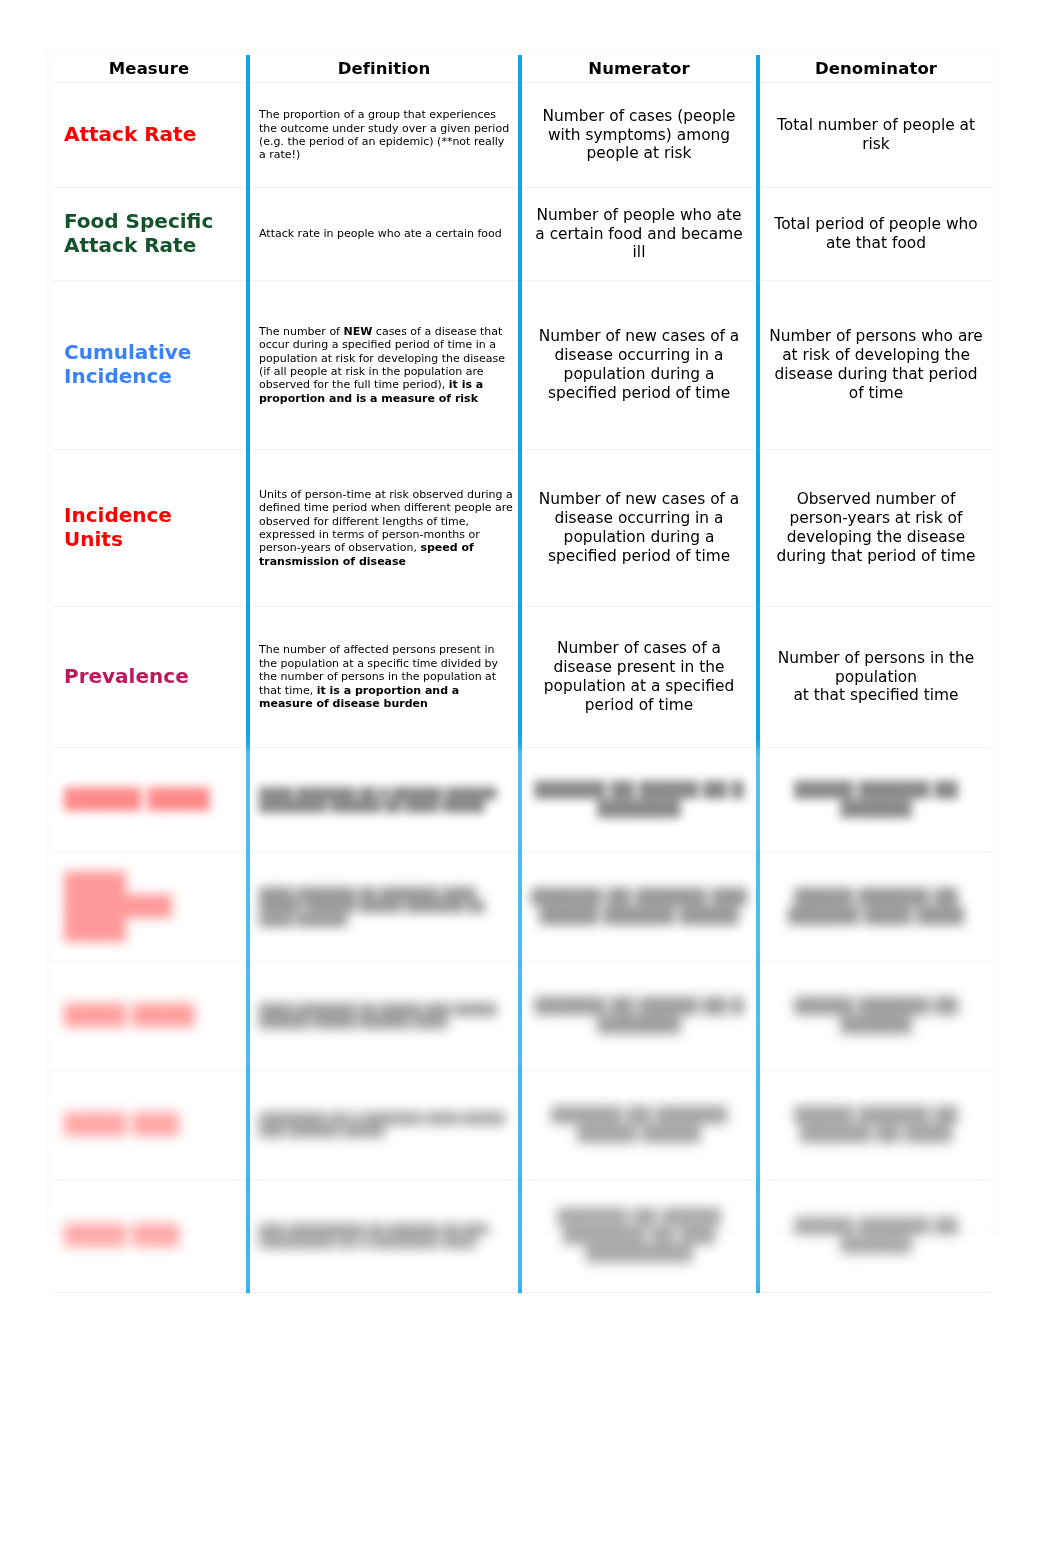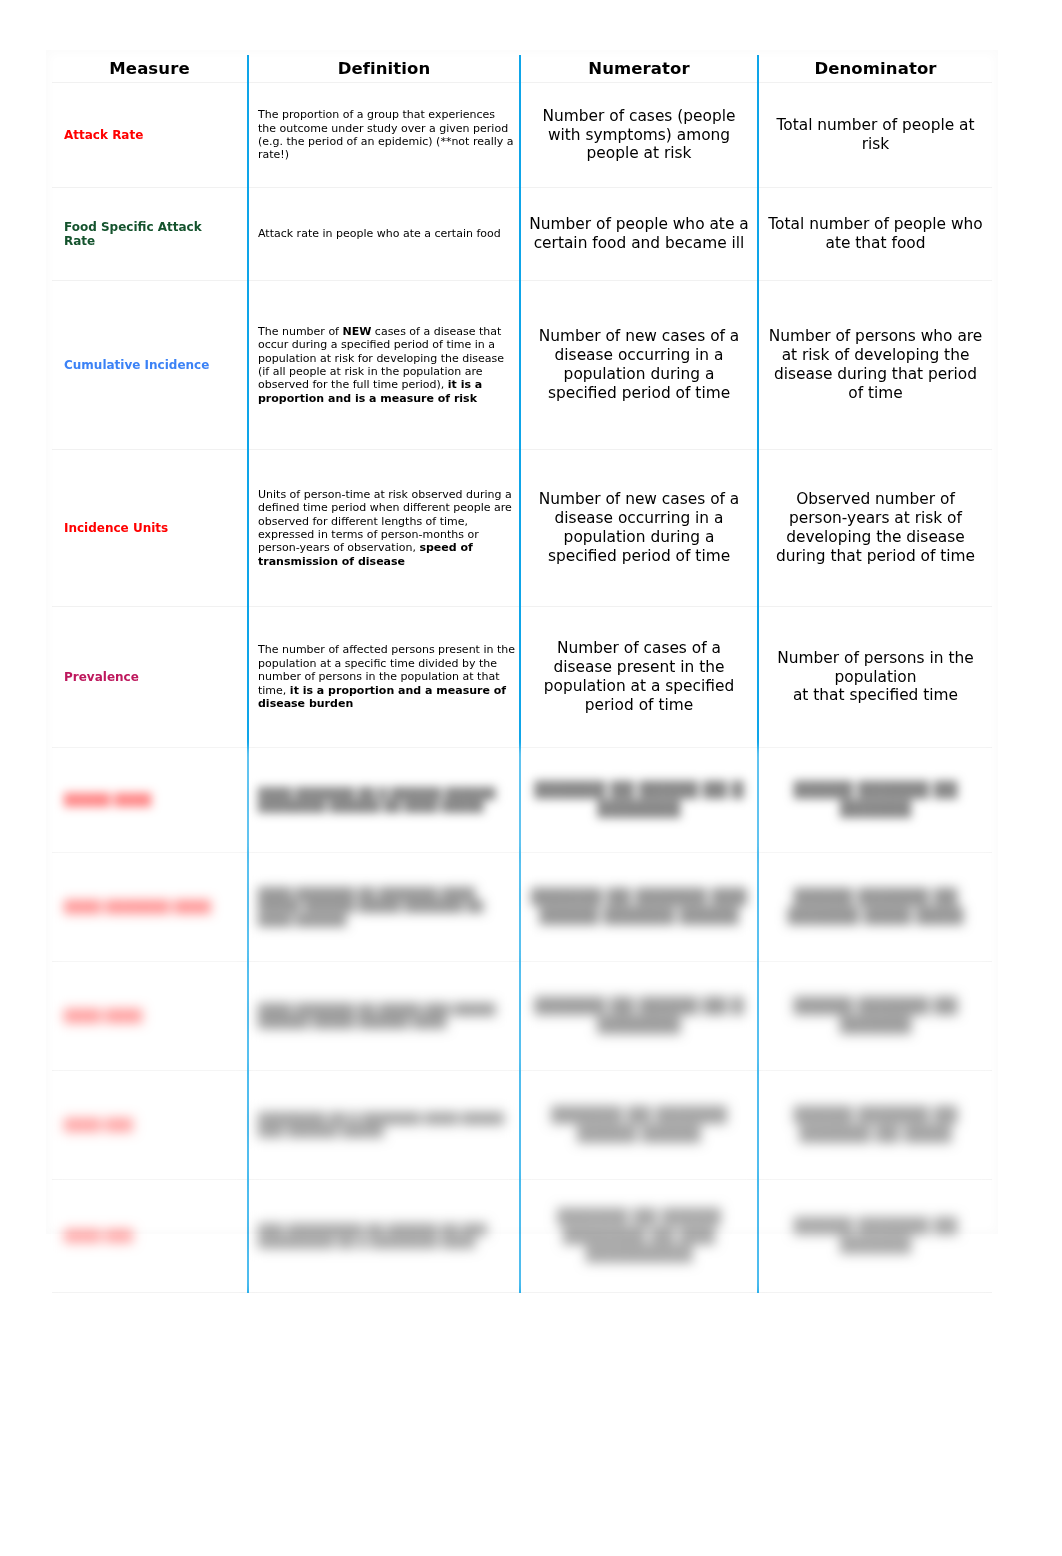--- a/index.html
+++ b/index.html
@@ -35,42 +35,42 @@
 
   .doc-table col.c-measure      { width: 196px; }
   .doc-table col.c-definition   { width: 272px; }
   .doc-table col.c-numerator    { width: 238px; }
   .doc-table col.c-denominator  { width: 234px; }
 
   .doc-table th, .doc-table td {
     vertical-align: middle;
     padding: 4px 10px;
     background: #ffffff;
-    border-right: 2px solid #0ea5e9;
+    border-right: 4px solid #0ea5e9;
     border-bottom: 1px solid #f1f1f1;
   }
   .doc-table th:last-child, .doc-table td:last-child { border-right: none; }
 
   thead th {
     font-size: 16.5px;
     font-weight: bold;
     text-align: center;
     color: #000000;
     padding-top: 5px;
     padding-bottom: 8px;
     letter-spacing: 0.1px;
     background: #fdfdfd;
     border-bottom: 1px solid #ededed;
   }
 
   td.measure {
     text-align: left;
     color: #FF0000;
     font-weight: bold;
-    font-size: 12px;
+    font-size: 20px;
     line-height: 1.18;
     padding-left: 12px;
   }
 
   td.definition {
     text-align: left;
     font-size: 11px;
     line-height: 1.22;
     padding-left: 9px;
     padding-right: 4px;
@@ -144,21 +144,21 @@
         <td class="measure" style="color: rgb(255, 0, 0);">Attack Rate</td>
         <td class="definition">The proportion of a group that experiences the outcome under study over a given period (e.g. the period of an epidemic) (**not really a rate!)</td>
         <td class="numerator">Number of cases (people with symptoms) among people at risk</td>
         <td class="denominator">Total number of people at risk</td>
       </tr>
 
       <tr class="r1">
         <td class="measure" style="color: #14532d;">Food Specific Attack Rate</td>
         <td class="definition">Attack rate in people who ate a certain food</td>
         <td class="numerator">Number of people who ate a certain food and became ill</td>
-        <td class="denominator">Total number of people who ate that food</td>
+        <td class="denominator">Total period of people who ate that food</td>
       </tr>
 
       <tr class="r2">
         <td class="measure" style="color: #3b82f6;">Cumulative Incidence</td>
         <td class="definition">The number of <b>NEW</b> cases of a disease that occur during a specified period of time in a population at risk for developing the disease (if all people at risk in the population are observed for the full time period), <b>it is a proportion and is a measure of risk</b></td>
         <td class="numerator">Number of new cases of a disease occurring in a population during a specified period of time</td>
         <td class="denominator">Number of persons who are at risk of developing the disease during that period of time</td>
       </tr>
 
       <tr class="r3">

